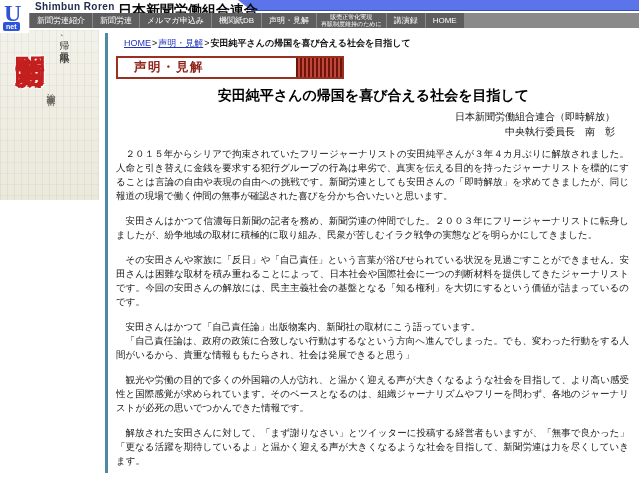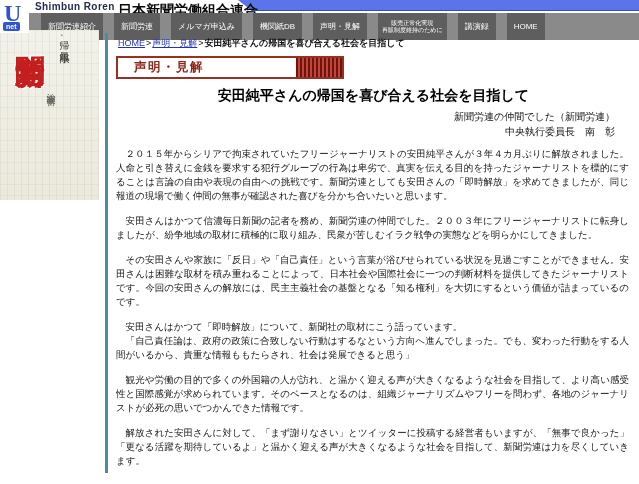--- a/index.html
+++ b/index.html
@@ -10,22 +10,22 @@
   
   .topband { position:absolute; left:0; top:0; width:639px; height:13px; background:#fff; }
   .topband-blue { position:absolute; left:238px; top:0; width:401px; height:11px;
     background:#5b74ea; border-bottom:1px solid #3050c0;
     clip-path:polygon(0 0,100% 0,100% 100%,14px 100%); }
   .brand { position:absolute; left:35px; top:1px; font-size:10px; font-weight:bold;
     color:#232e4c; letter-spacing:.4px; }
   .orgname { position:absolute; left:118px; top:2px; font-size:14px; font-weight:bold; color:#0a0a0a; }
 
   
-  .menubar { position:absolute; left:0; top:13px; width:639px; height:27px; background:#8a8a8a;
-    display:flex; align-items:stretch; gap:11px; padding-left:41px; }
+  .menubar { position:absolute; left:0; top:13px; width:639px; height:15px; background:#8a8a8a;
+    display:flex; align-items:stretch; gap:1px; padding-left:30px; }
   .menubtn { background:#5e5e5e; color:#fff; font-size:8px; line-height:8px;
     display:flex; align-items:center; padding:0 7px; white-space:nowrap; cursor:pointer;
     text-decoration:none; }
   .menubtn.two-line { flex-direction:column; justify-content:center; font-size:6px; line-height:6.5px; padding:0 4px; }
 
   
   .logobox { position:absolute; left:0; top:0; width:29px; height:33px; background:#fff; z-index:6; cursor:pointer; }
   .logo-u { position:absolute; left:4px; top:0px; color:#2f53d6; font-weight:bold; font-size:24px; line-height:26px;
     font-family:"Liberation Serif","DejaVu Serif",serif; }
   .logo-net { position:absolute; left:3px; bottom:2px; background:#2f53d6; color:#fff;
@@ -43,21 +43,21 @@
     text-shadow:0 0 3px #fff,1px 1px 0 #fff,-1px -1px 0 #fff; }
   .snippet { position:absolute; writing-mode:vertical-rl;
     font-family:"Liberation Serif","DejaVu Serif",serif; color:#3c3c38; }
   .snippet.s1 { left:57px; top:2px; font-size:10px; letter-spacing:1px; }
   .snippet.s2 { left:44px; top:56px; font-size:9px; color:#63625c; letter-spacing:1px; }
 
   .vline { position:absolute; left:105px; top:33px; width:3px; height:440px; background:#4e8ba2; }
 
   
   .main { position:absolute; left:110px; top:33px; width:527px; color:#141414; }
-  .breadcrumb { margin:4px 0 0 8px; font-size:9px; color:#111; }
+  .breadcrumb { margin:4px 0 0 14px; font-size:9px; color:#111; }
   .bc-link { color:#2233bb; text-decoration:underline; cursor:pointer; }
   .bc-sep { margin:0 1px; }
   .bc-current { font-weight:bold; }
 
   .section-box { position:relative; margin:6px 0 0 6px; width:228px; height:23px;
     border:2px solid #993122; background:#fff; display:flex; align-items:center; }
   .section-label { padding-left:16px; font-family:"Liberation Serif","DejaVu Serif",serif;
     font-weight:bold; font-size:12.5px; color:#8e2418; letter-spacing:1.5px; }
   .section-stripes { position:absolute; right:0; top:0; height:100%; width:46px;
     background:repeating-linear-gradient(to right,#6e150b 0 2px,#c0453a 2px 4px); }
@@ -115,26 +115,26 @@
     </div>
 
     <div class="section-box">
       <span class="section-label">声明・見解</span>
       <span class="section-stripes"></span>
     </div>
 
     <h1 class="title">安田純平さんの帰国を喜び合える社会を目指して</h1>
 
     <div class="dateblock">
-      <div>新聞労連の仲間でした（新聞労連）</div>
+      <div>日本新聞労働組合連合（即時解放）</div>
       <div>中央執行委員長　南　彰</div>
     </div>
 
     <p class="para first">　２０１５年からシリアで拘束されていたフリージャーナリストの安田純平さんが３年４カ月ぶりに解放されました。人命と引き替えに金銭を要求する犯行グループの行為は卑劣で、真実を伝える目的を持ったジャーナリストを標的にすることは言論の自由や表現の自由への挑戦です。新聞労連としても安田さんの「即時解放」を求めてきましたが、同じ報道の現場で働く仲間の無事が確認された喜びを分かち合いたいと思います。</p>
     <p class="para">　安田さんはかつて信濃毎日新聞の記者を務め、新聞労連の仲間でした。２００３年にフリージャーナリストに転身しましたが、紛争地域の取材に積極的に取り組み、民衆が苦しむイラク戦争の実態などを明らかにしてきました。</p>
     <p class="para">　その安田さんや家族に「反日」や「自己責任」という言葉が浴びせられている状況を見過ごすことができません。安田さんは困難な取材を積み重ねることによって、日本社会や国際社会に一つの判断材料を提供してきたジャーナリストです。今回の安田さんの解放には、民主主義社会の基盤となる「知る権利」を大切にするという価値が詰まっているのです。</p>
-    <p class="para tight">　安田さんはかつて「即時解放」について、新聞社の取材にこう語っています。</p>
+    <p class="para tight">　安田さんはかつて「自己責任論」出版物案内、新聞社の取材にこう語っています。</p>
     <p class="para">　「自己責任論は、政府の政策に合致しない行動はするなという方向へ進んでしまった。でも、変わった行動をする人間がいるから、貴重な情報ももたらされ、社会は発展できると思う」</p>
     <p class="para">　観光や労働の目的で多くの外国籍の人が訪れ、と温かく迎える声が大きくなるような社会を目指して、より高い感受性と国際感覚が求められています。そのベースとなるのは、組織ジャーナリズムやフリーを問わず、各地のジャーナリストが必死の思いでつかんできた情報です。</p>
     <p class="para">　解放された安田さんに対して、「まず謝りなさい」とツイッターに投稿する経営者もいますが、「無事で良かった」「更なる活躍を期待しているよ」と温かく迎える声が大きくなるような社会を目指して、新聞労連は力を尽くしていきます。</p>
 
   </main>
 </div>
 
 </body></html>

